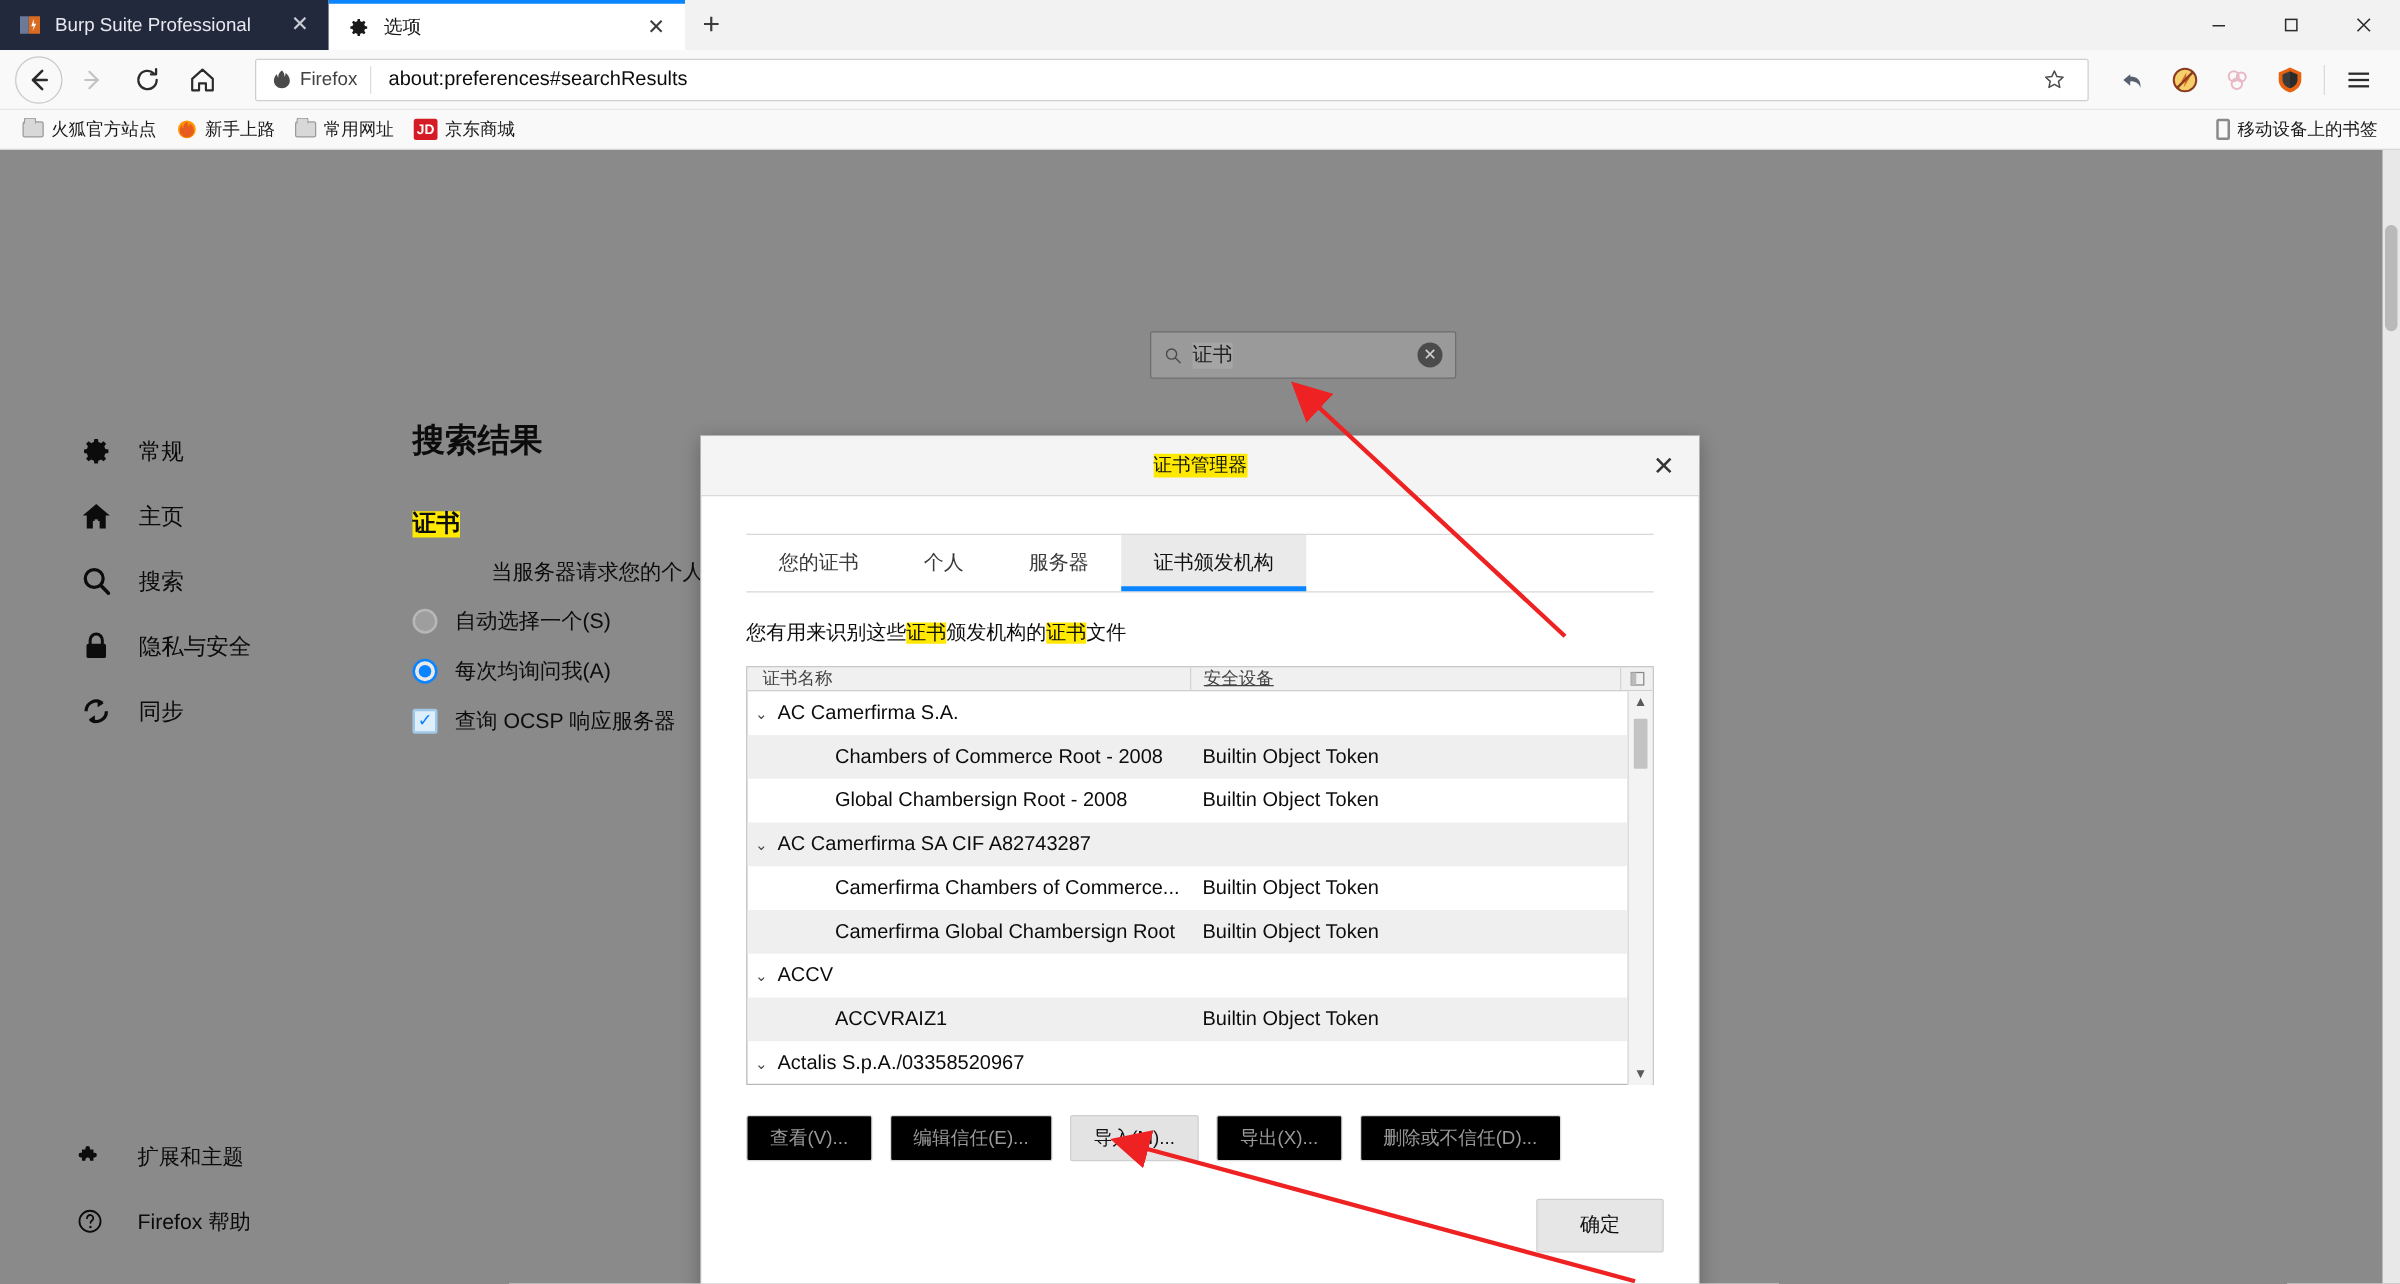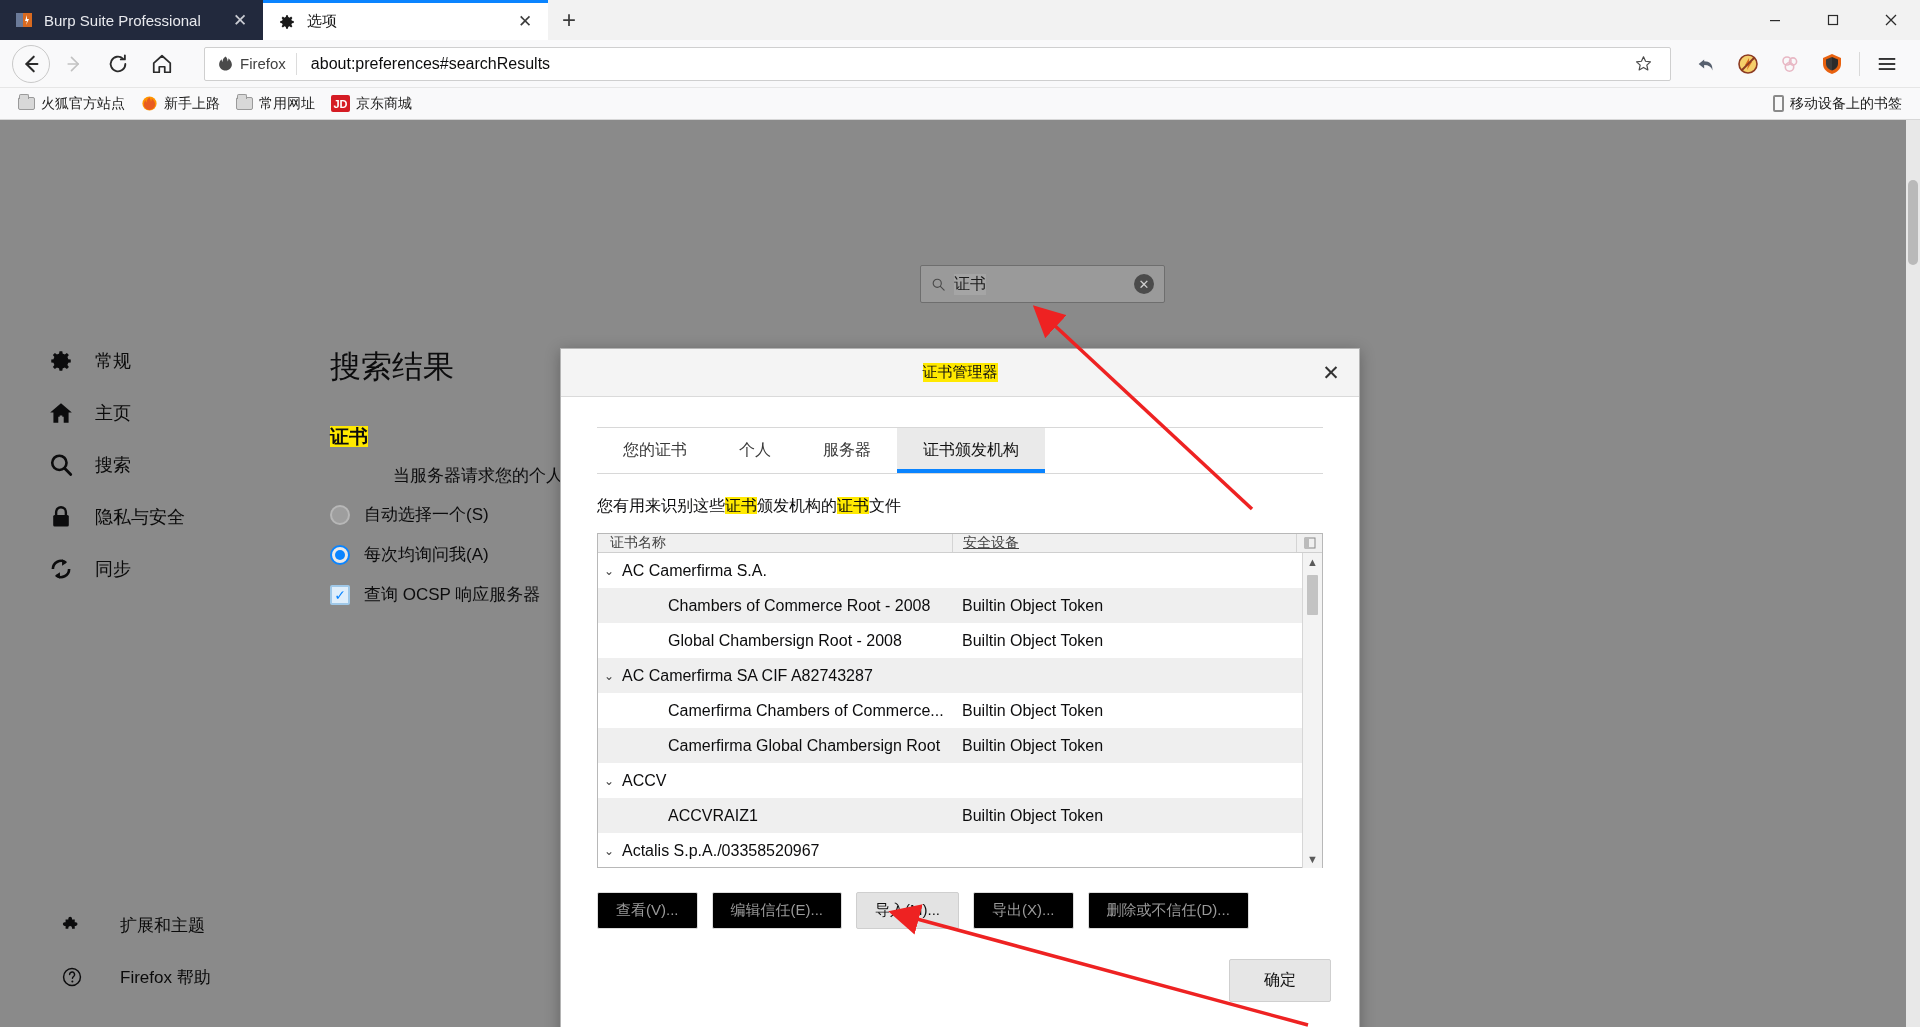--- a/index.html
+++ b/index.html
@@ -134,31 +134,31 @@
   .search-val { font-size: 16px; color: #1d1d1d; background: #a5a5a5; }
   .search-clear {
     margin-left: auto; width: 20px; height: 20px; border-radius: 50%;
     background: #4b4b4b; color: #cfcfcf; font-size: 13px;
     display: flex; align-items: center; justify-content: center;
   }
 
   .sidebar { position: absolute; left: 0; top: 0; width: 300px; height: 100%; }
   .side-item {
     display: flex; align-items: center; gap: 20px;
-    padding: 12px 0 12px 47px; color: #0a0a0a; font-size: 18px;
+    padding: 12px 0 12px 63px; color: #0a0a0a; font-size: 18px;
   }
   .side-item .sico {
     width: 28px; height: 28px; display: flex; align-items: center;
     justify-content: center;
   }
   .side-bottom { position: absolute; bottom: 24px; left: 0; width: 100%; }
-  .side-bottom .side-item { font-size: 17px; padding-left: 58px; gap: 34px; text-align: right; }
+  .side-bottom .side-item { font-size: 17px; padding-left: 58px; gap: 24px; text-align: right; }
 
   .results { position: absolute; left: 330px; top: 215px; width: 330px; }
-  .results h1 { font-size: 31px; font-weight: 400; color: #0c0c0d; margin: 11px 0 36px 0; }
+  .results h1 { font-size: 26px; font-weight: 700; color: #0c0c0d; margin: 0 0 36px 0; }
   .hl { background: #ffe900; }
   .res-head { font-size: 19px; font-weight: bold; color: #0c0c0d; margin-bottom: 14px; }
   .res-desc { font-size: 17px; color: #0c0c0d; margin-bottom: 16px; white-space: nowrap; text-align: center; }
   .opt-row {
     display: flex; align-items: center; gap: 14px; margin-bottom: 17px;
     font-size: 17px; color: #0c0c0d; white-space: nowrap;
   }
   .radio {
     width: 20px; height: 20px; border-radius: 50%;
     border: 2px solid #b7b7b7; background: #9e9e9e;

